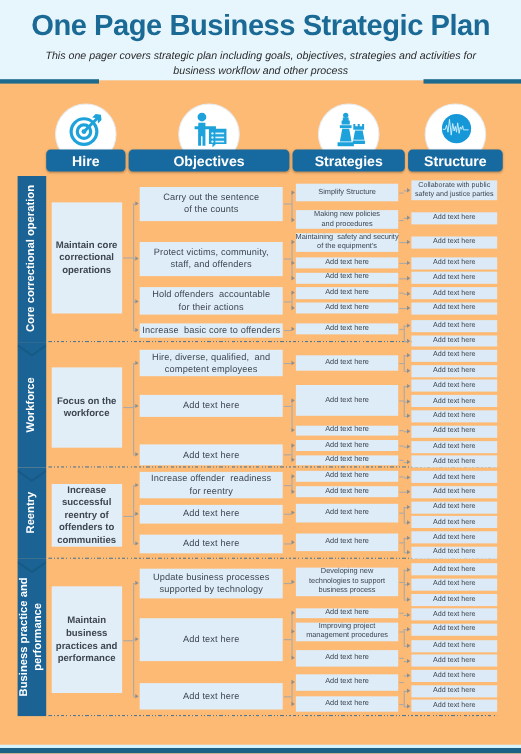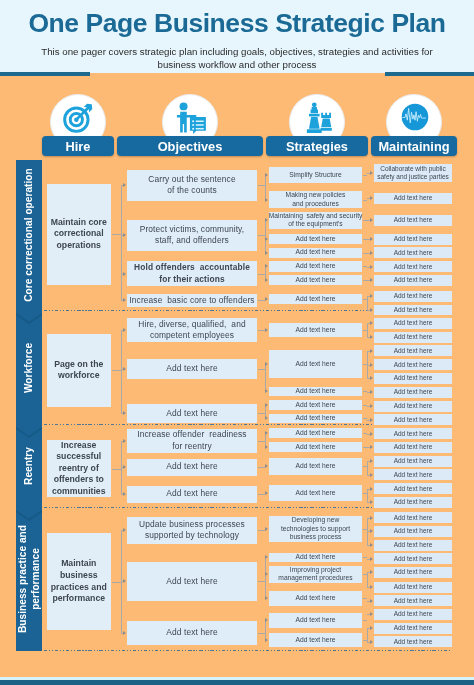--- a/index.html
+++ b/index.html
@@ -5,21 +5,21 @@
 <style>
   html,body{margin:0;padding:0;}
   body{width:474px;height:685px;background:#fffffd;font-family:"Liberation Sans",sans-serif;overflow:hidden;}
   .page{position:relative;width:474px;height:685px;overflow:hidden;background:#fdba74;}
 
   
   .hdr{position:absolute;left:0;top:0;width:474px;height:73px;background:#e7f6fd;}
   .hdr-title{position:absolute;left:0;top:8px;width:474px;text-align:center;
      font-size:26.5px;font-weight:bold;color:#1b6a96;letter-spacing:-0.45px;}
   .hdr-sub{position:absolute;left:37px;top:45px;width:400px;text-align:center;
-     font-size:9.7px;color:#2a2a2a;line-height:13px;}
+     font-size:9.7px;font-style:italic;color:#2a2a2a;line-height:13px;}
   .rule-l{position:absolute;left:0;top:72px;width:90px;height:3.5px;background:#1c6a8e;}
   .rule-r{position:absolute;left:385px;top:72px;width:89px;height:3.5px;background:#1c6a8e;}
 
   
   .colbar{position:absolute;height:20px;border-radius:4px;background:#176a9f;
      color:#fff;font-size:12.8px;font-weight:bold;text-align:center;line-height:21.5px;
      box-shadow:0 1px 2px rgba(0,0,0,0.25);}
   .iconwrap{position:absolute;width:56px;height:56px;}
   .iconcircle{position:absolute;left:0;top:0;width:56px;height:56px;border-radius:50%;
      border:1px solid #e8ebee;background:#fff;box-sizing:border-box;}
@@ -114,41 +114,41 @@
         <div style="position: absolute; left: 12px; top: 6px; width: 34px; height: 34px;"><svg viewBox="0 0 64 64" width="34" height="34">
             <circle cx="32" cy="32" r="25" fill="#1597d8"></circle>
             <path d="M9 33 h4 l2 -7 2.5 12 2.5 -22 3 27 2.5 -20 2.5 13 2 -8 2 10 2 -16 2.5 18 2 -11 2 4 2 -6 1.5 7 h8" fill="none" stroke="#cdf0ff" stroke-width="1.6" stroke-linejoin="round" stroke-linecap="round"></path>
           </svg></div>
       </div>
     </div>
   <div id="colbars">
       <div class="colbar" style="left: 42px; top: 136px; width: 72px;">Hire</div>
       <div class="colbar" style="left: 117px; top: 136px; width: 146px;">Objectives</div>
       <div class="colbar" style="left: 266px; top: 136px; width: 102px;">Strategies</div>
-      <div class="colbar" style="left: 371px; top: 136px; width: 86px;">Maintaining</div>
+      <div class="colbar" style="left: 371px; top: 136px; width: 86px;">Structure</div>
     </div>
   <div id="body">
       <div class="side" style="top: 160px; height: 150.5px;">
         <div class="lbl">Core correctional operation</div>
       </div>
       <div class="chev" style="top: 312.5px;">
         <svg width="26" height="12" viewBox="0 0 26 12">
           <path d="M0 1 L13 10 L26 1" fill="none" stroke="#165a86" stroke-width="1.8"></path>
         </svg>
       </div>
       <div class="dotted" style="left: 44px; top: 309.5px; width: 408px;"></div>
       <div class="gbox" style="left: 46.5px; top: 184px; width: 64.5px; height: 100.5px;"></div>
       <div class="gtxt" style="left: 46.5px; width: 64.5px; top: 184px; height: 100.5px;">Maintain core
 correctional
 operations</div>
       <div class="obox" style="left: 127px; top: 169.5px; width: 130px; height: 31.5px;"><span>Carry out the sentence
 of the counts</span></div>
       <div class="obox" style="left: 127px; top: 219.5px; width: 130px; height: 31.5px;"><span>Protect victims, community,
 staff, and offenders</span></div>
-      <div class="obox" style="left: 127px; top: 261px; width: 130px; height: 25px; font-weight: bold;"><span>Hold offenders  accountable
+      <div class="obox" style="left: 127px; top: 261px; width: 130px; height: 25px;"><span>Hold offenders  accountable
 for their actions</span></div>
       <div class="obox" style="left: 127px; top: 293.5px; width: 130px; height: 13.5px;"><span>Increase  basic core to offenders</span></div>
       <div class="sbox" style="left: 269px; top: 167px; width: 93px; height: 16px;"><span>Simplify Structure</span></div>
       <div class="sbox" style="left: 269px; top: 191px; width: 93px; height: 17px;"><span>Making new policies
 and procedures</span></div>
       <div class="sbox" style="left: 269px; top: 212px; width: 93px; height: 16.5px;"><span>Maintaining  safety and security
 of the equipment's</span></div>
       <div class="sbox" style="left: 269px; top: 233.5px; width: 93px; height: 10.5px;"><span>Add text here</span></div>
       <div class="sbox" style="left: 269px; top: 247.5px; width: 93px; height: 10px;"><span>Add text here</span></div>
       <div class="sbox" style="left: 269px; top: 261px; width: 93px; height: 10.5px;"><span>Add text here</span></div>
@@ -227,21 +227,21 @@
       <div class="side" style="top: 310.5px; height: 114px;">
         <div class="lbl">Workforce</div>
       </div>
       <div class="chev" style="top: 426.5px;">
         <svg width="26" height="12" viewBox="0 0 26 12">
           <path d="M0 1 L13 10 L26 1" fill="none" stroke="#165a86" stroke-width="1.8"></path>
         </svg>
       </div>
       <div class="dotted" style="left: 44px; top: 423.5px; width: 408px;"></div>
       <div class="gbox" style="left: 46.5px; top: 334px; width: 64.5px; height: 72.5px;"></div>
-      <div class="gtxt" style="left: 46.5px; width: 64.5px; top: 334px; height: 72.5px;">Page on the
+      <div class="gtxt" style="left: 46.5px; width: 64.5px; top: 334px; height: 72.5px;">Focus on the
 workforce</div>
       <div class="obox" style="left: 127px; top: 318px; width: 130px; height: 24px;"><span>Hire, diverse, qualified,  and
 competent employees</span></div>
       <div class="obox" style="left: 127px; top: 359px; width: 130px; height: 20px;"><span>Add text here</span></div>
       <div class="obox" style="left: 127px; top: 404px; width: 130px; height: 18.5px;"><span>Add text here</span></div>
       <div class="sbox" style="left: 269px; top: 323px; width: 93px; height: 14px;"><span>Add text here</span></div>
       <div class="sbox" style="left: 269px; top: 349.5px; width: 93px; height: 28.5px;"><span>Add text here</span></div>
       <div class="sbox" style="left: 269px; top: 386.5px; width: 93px; height: 9.5px;"><span>Add text here</span></div>
       <div class="sbox" style="left: 269px; top: 400px; width: 93px; height: 9.5px;"><span>Add text here</span></div>
       <div class="sbox" style="left: 269px; top: 414px; width: 93px; height: 8.5px;"><span>Add text here</span></div>

